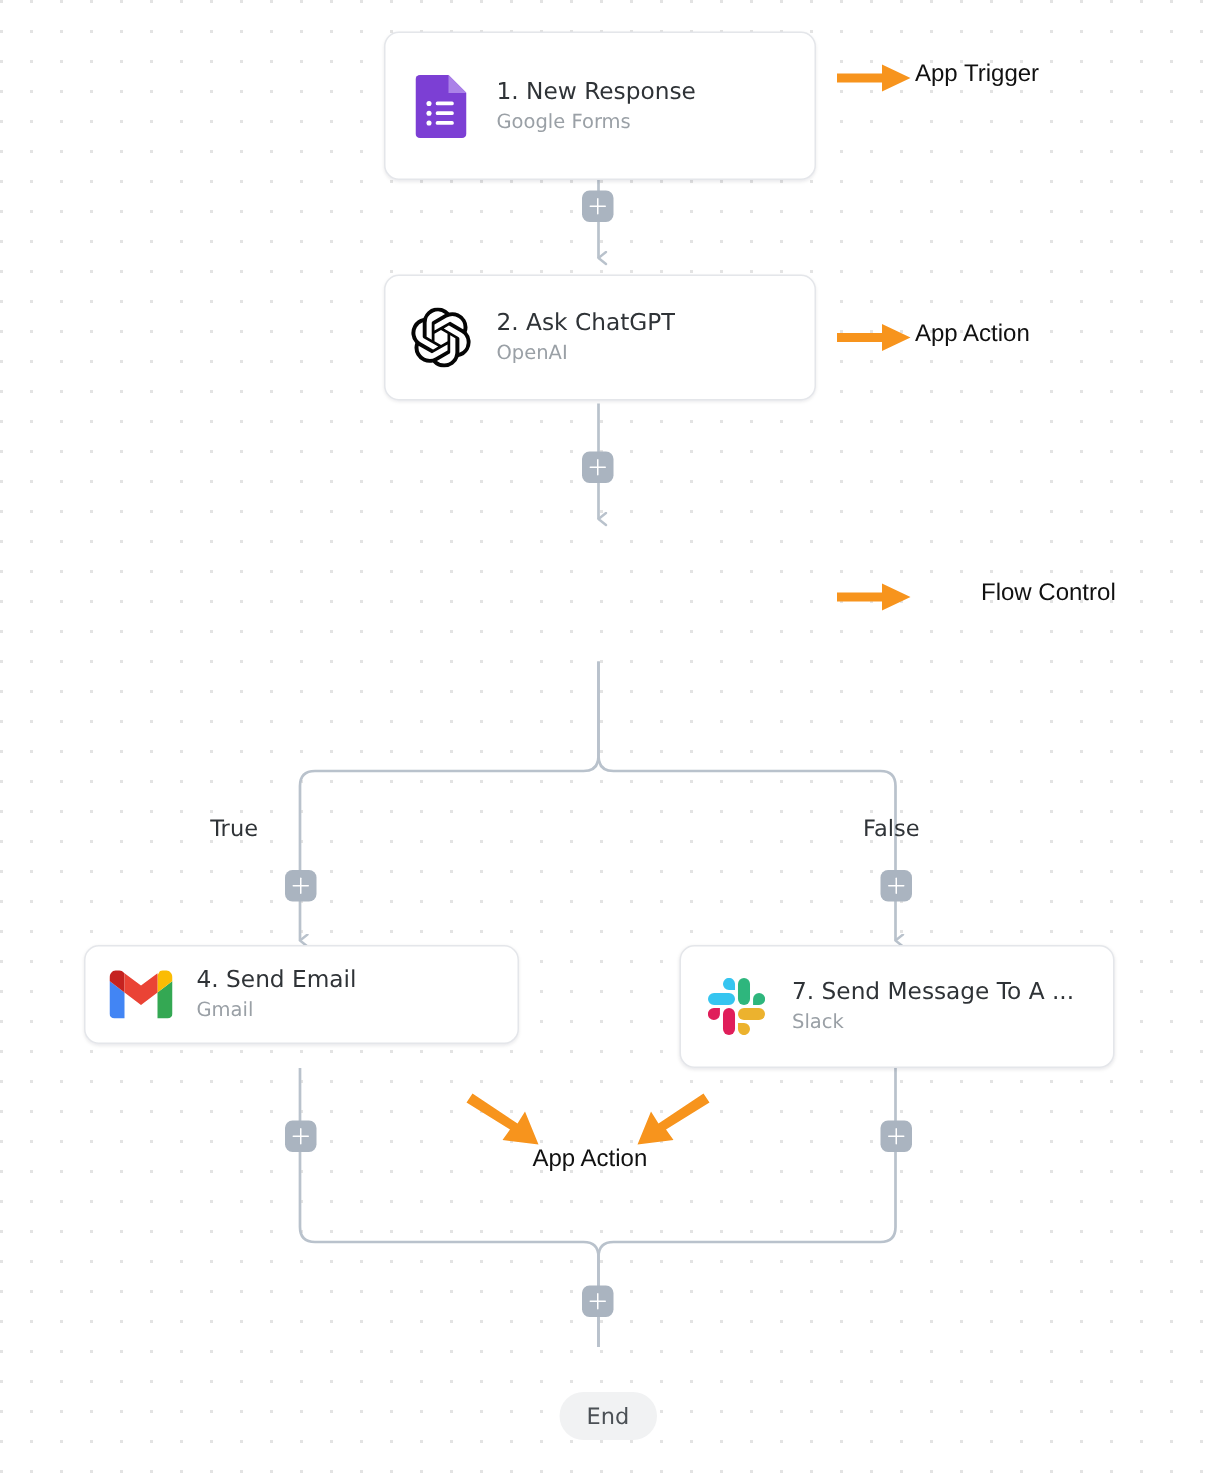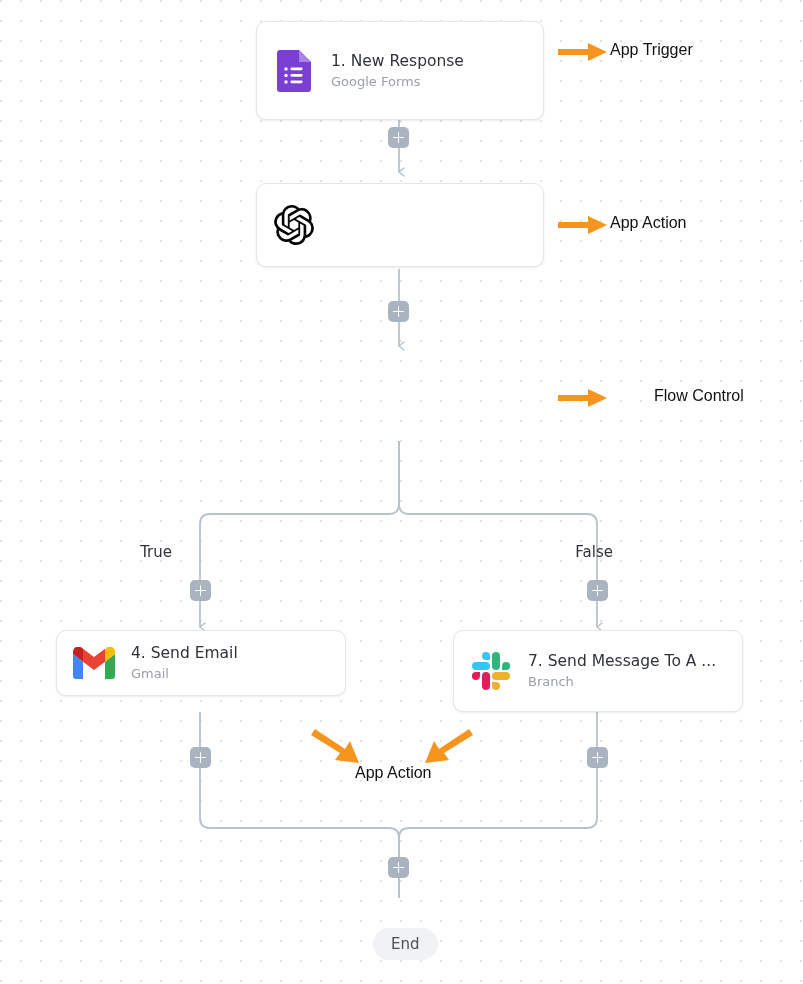--- a/index.html
+++ b/index.html
@@ -178,20 +178,24 @@
       <div class="node-sub">Google Forms</div>
     </div>
   </div>
 
   <div class="node" style="left:256px; top:183px; width:288px; height:84px;">
     <div class="node-icon">
       <svg width="40" height="40" viewBox="0 0 24 24">
         <path fill="#050505" d="M22.28 9.82a5.98 5.98 0 0 0-.52-4.91 6.05 6.05 0 0 0-6.51-2.9A6.07 6.07 0 0 0 4.98 4.18a5.98 5.98 0 0 0-4 2.9 6.05 6.05 0 0 0 .74 7.1 5.98 5.98 0 0 0 .51 4.91 6.05 6.05 0 0 0 6.52 2.9A5.98 5.98 0 0 0 13.26 24a6.06 6.06 0 0 0 5.77-4.21 5.99 5.99 0 0 0 4-2.9 6.06 6.06 0 0 0-.75-7.07Zm-9.02 12.6a4.48 4.48 0 0 1-2.88-1.04l.14-.08 4.78-2.76a.79.79 0 0 0 .39-.68v-6.74l2.02 1.17a.07.07 0 0 1 .04.06v5.58a4.5 4.5 0 0 1-4.5 4.49ZM3.6 18.3a4.47 4.47 0 0 1-.54-3.01l.14.09 4.79 2.76a.77.77 0 0 0 .78 0l5.84-3.37v2.33a.08.08 0 0 1-.03.07l-4.84 2.79a4.5 4.5 0 0 1-6.14-1.65ZM2.34 7.9a4.49 4.49 0 0 1 2.35-1.97V11.6a.77.77 0 0 0 .38.67l5.82 3.36-2.02 1.17a.08.08 0 0 1-.07 0l-4.83-2.8A4.5 4.5 0 0 1 2.34 7.9Zm16.6 3.86-5.83-3.4L15.13 7.2a.08.08 0 0 1 .07 0l4.83 2.79a4.49 4.49 0 0 1-.68 8.1v-5.67a.78.78 0 0 0-.4-.67Zm2.01-3.02-.14-.09-4.78-2.79a.78.78 0 0 0-.79 0L9.4 9.23V6.9a.07.07 0 0 1 .03-.07l4.83-2.79a4.49 4.49 0 0 1 6.67 4.65ZM8.3 12.87l-2.02-1.17a.08.08 0 0 1-.04-.06V6.07a4.49 4.49 0 0 1 7.36-3.45l-.14.08L8.68 5.46a.79.79 0 0 0-.39.68v6.73Zm1.1-2.37L12 9l2.6 1.5v3l-2.6 1.5-2.6-1.5v-3Z"></path>
       </svg>
     </div>
+    <div class="node-text">
+      <div class="node-title">2. Ask ChatGPT</div>
+      <div class="node-sub">OpenAI</div>
+    </div>
   </div>
 
 
   <div class="node" style="left:56px; top:630px; width:290px; height:66px;">
     <div class="node-icon">
       <svg width="42" height="32" viewBox="0 0 42 32">
         <path d="M3.2,32 H10 V14.7 L0,7 V28.8 A3.2,3.2 0 0 0 3.2,32 Z" fill="#4285f4"></path>
         <path d="M32,32 H38.8 A3.2,3.2 0 0 0 42,28.8 V7 L32,14.7 Z" fill="#34a853"></path>
         <path d="M32,3.2 V14.7 L42,7 V4.8 C42,0.45 37.03,-2.03 33.55,0.58 Z" fill="#fbbc04"></path>
         <path d="M10,32 V14.7 L21,23 L32,14.7 V32 Z" fill="#ea4335" opacity="0"></path>
@@ -216,21 +220,21 @@
         <path d="M19.9,11.3a5.7,5.7 0 1 1 5.7,-5.7v5.7Z" fill="#36c5f0"></path>
         <path d="M19.9,14.2a5.7,5.7 0 0 1 0,11.4H5.7a5.7,5.7 0 0 1 0,-11.4Z" fill="#36c5f0"></path>
         <path d="M42.7,19.9a5.7,5.7 0 1 1 5.7,5.7h-5.7Z" fill="#2eb67d"></path>
         <path d="M39.8,19.9a5.7,5.7 0 0 1 -11.4,0V5.7a5.7,5.7 0 0 1 11.4,0Z" fill="#2eb67d"></path>
         <path d="M34.1,42.7a5.7,5.7 0 1 1 -5.7,5.7v-5.7Z" fill="#ecb22e"></path>
         <path d="M34.1,39.8a5.7,5.7 0 0 1 0,-11.4h14.2a5.7,5.7 0 0 1 0,11.4Z" fill="#ecb22e"></path>
       </svg>
     </div>
     <div class="node-text">
       <div class="node-title">7. Send Message To A ...</div>
-      <div class="node-sub">Branch</div>
+      <div class="node-sub">Slack</div>
     </div>
   </div>
 
   <div class="plus" style="left:388px; top:127px;"></div>
   <div class="plus" style="left:388px; top:301px;"></div>
   <div class="plus" style="left:190px; top:580px;"></div>
   <div class="plus" style="left:587px; top:580px;"></div>
   <div class="plus" style="left:190px; top:747px;"></div>
   <div class="plus" style="left:587px; top:747px;"></div>
   <div class="plus" style="left:388px; top:857px;"></div>

